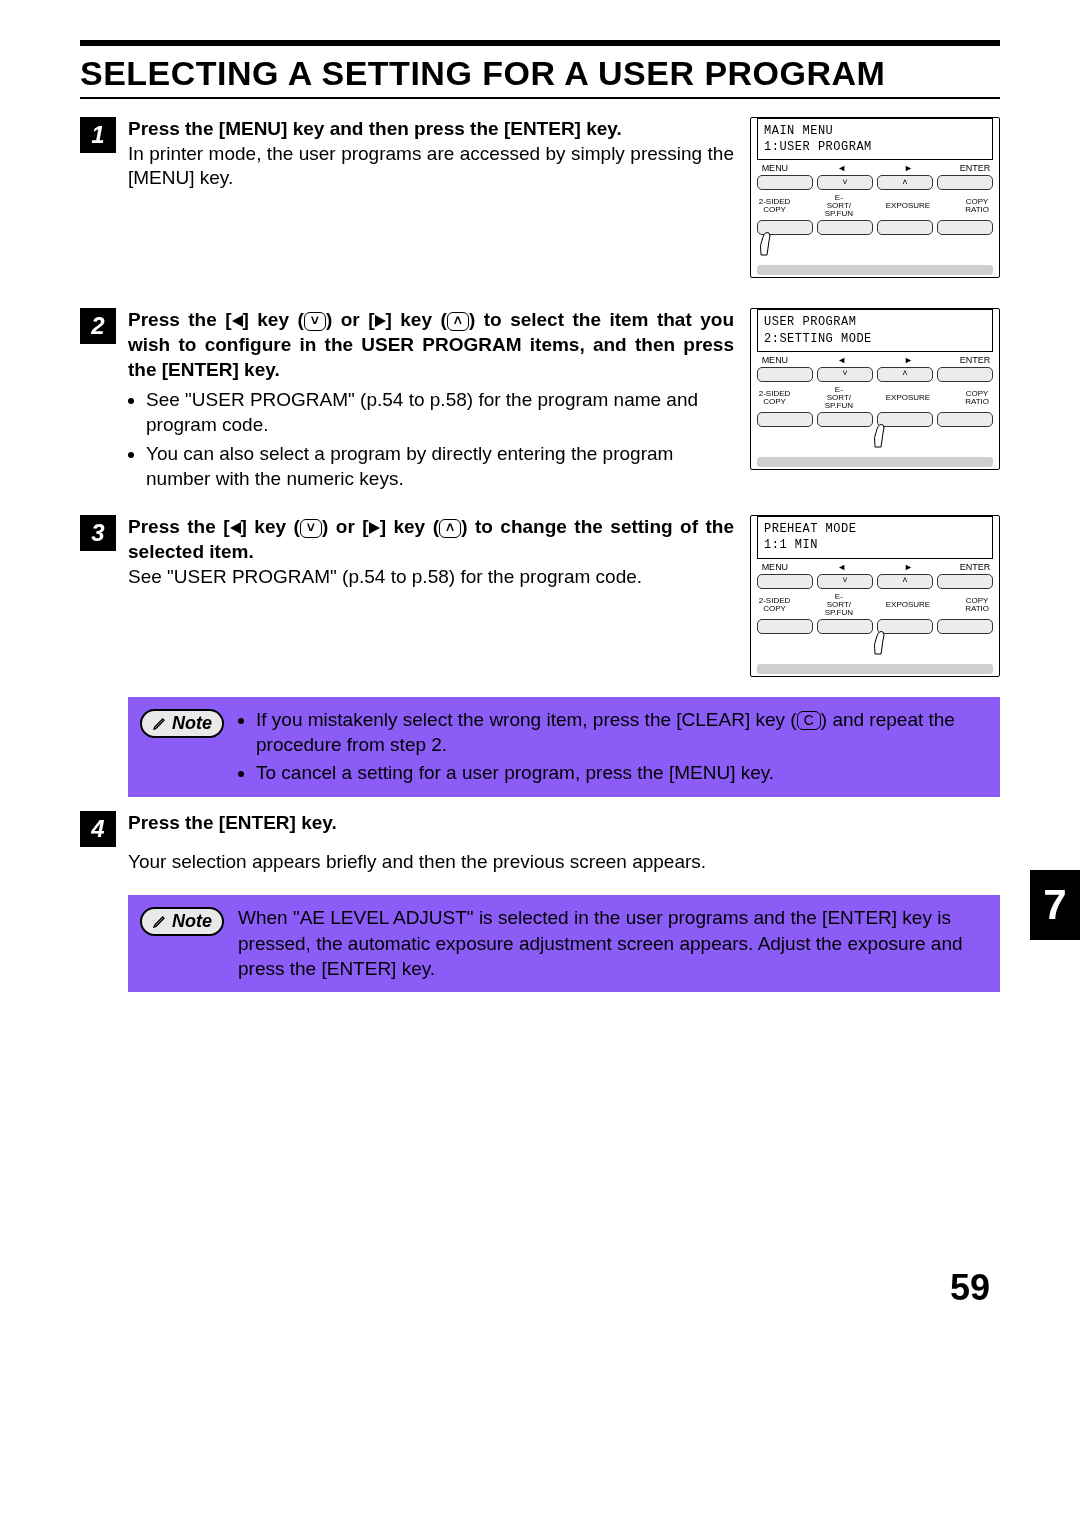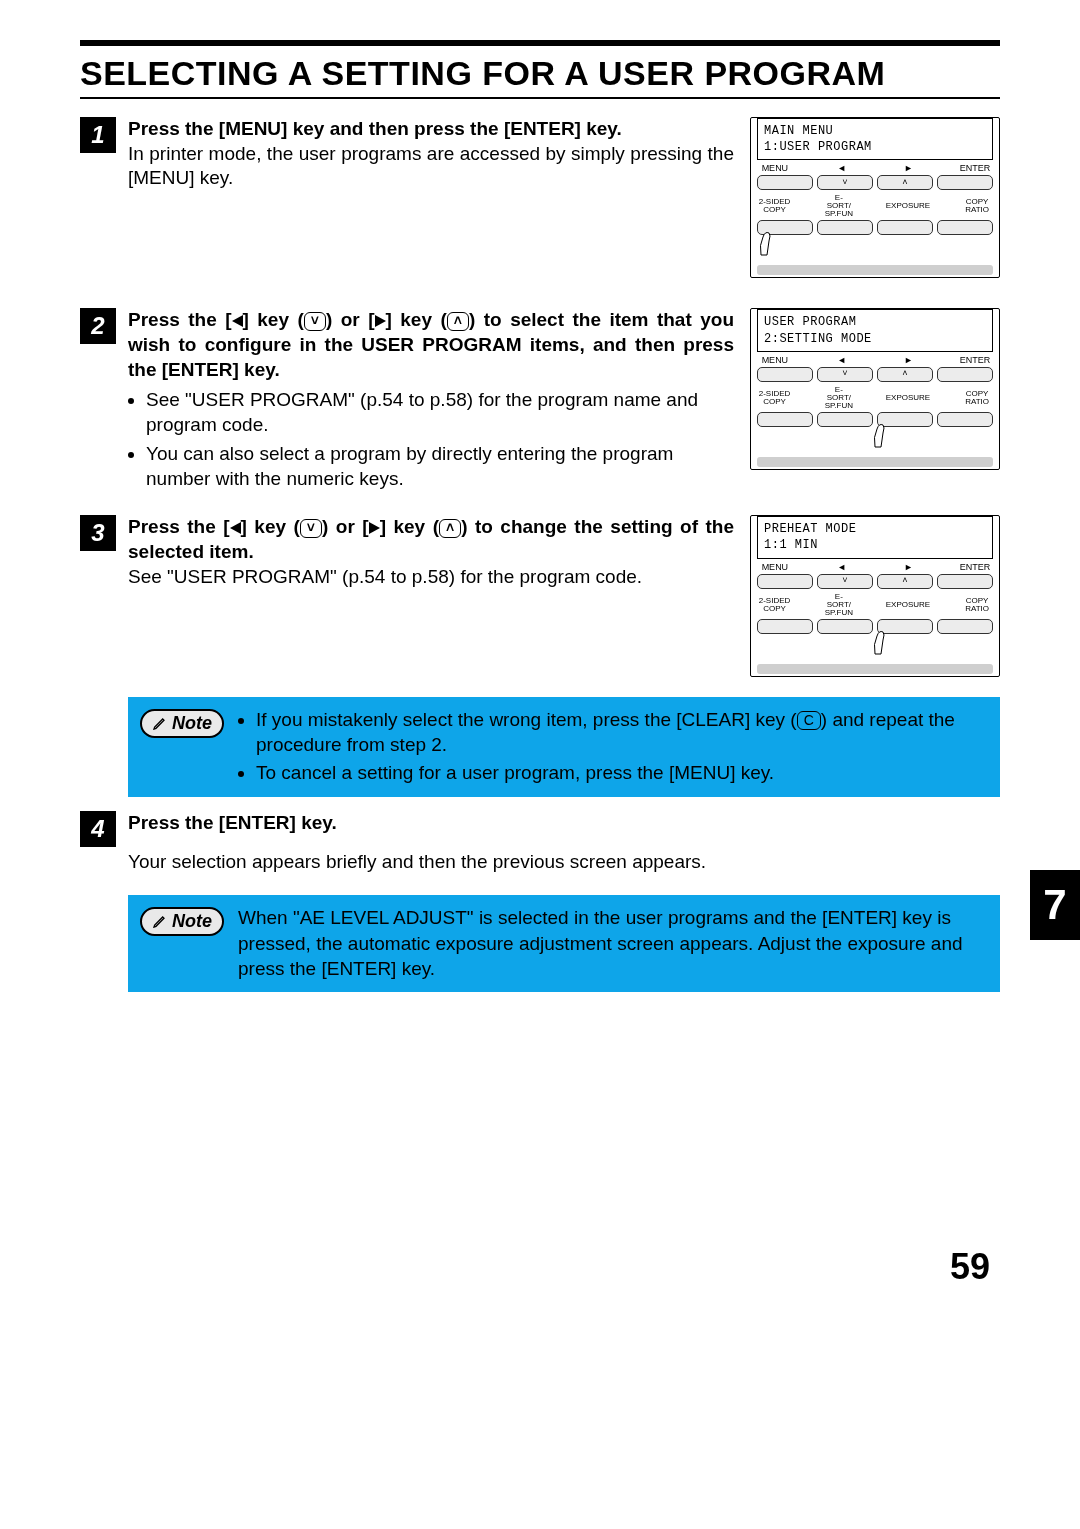--- a/index.html
+++ b/index.html
@@ -122,21 +122,21 @@
     background: #cfcfcf;
     border-radius: 3px;
     margin-top: 2px;
   }
   .hand {
     position: relative;
     height: 24px;
   }
   .hand svg { position: absolute; }
   .note-block {
-    background: #0ea5e9;
+    background: #8b5cf6;
     padding: 10px 12px;
     display: flex;
     align-items: flex-start;
     gap: 14px;
     margin: 14px 0 14px 48px;
   }
   .note-block.full { margin-left: 0; }
   .note-badge {
     border: 2px solid #000;
     border-radius: 18px;
@@ -168,21 +168,21 @@
     font-size: 42px;
     width: 50px;
     height: 70px;
     display: flex;
     align-items: center;
     justify-content: center;
   }
   .page-num {
     position: absolute;
     right: 90px;
-    bottom: 241px;
+    bottom: 220px;
     font-size: 36px;
     font-weight: bold;
   }
   .glyph-key {
     display: inline-block;
     border: 1px solid #000;
     border-radius: 6px;
     padding: 0 6px;
     font-size: 14px;
     vertical-align: middle;

